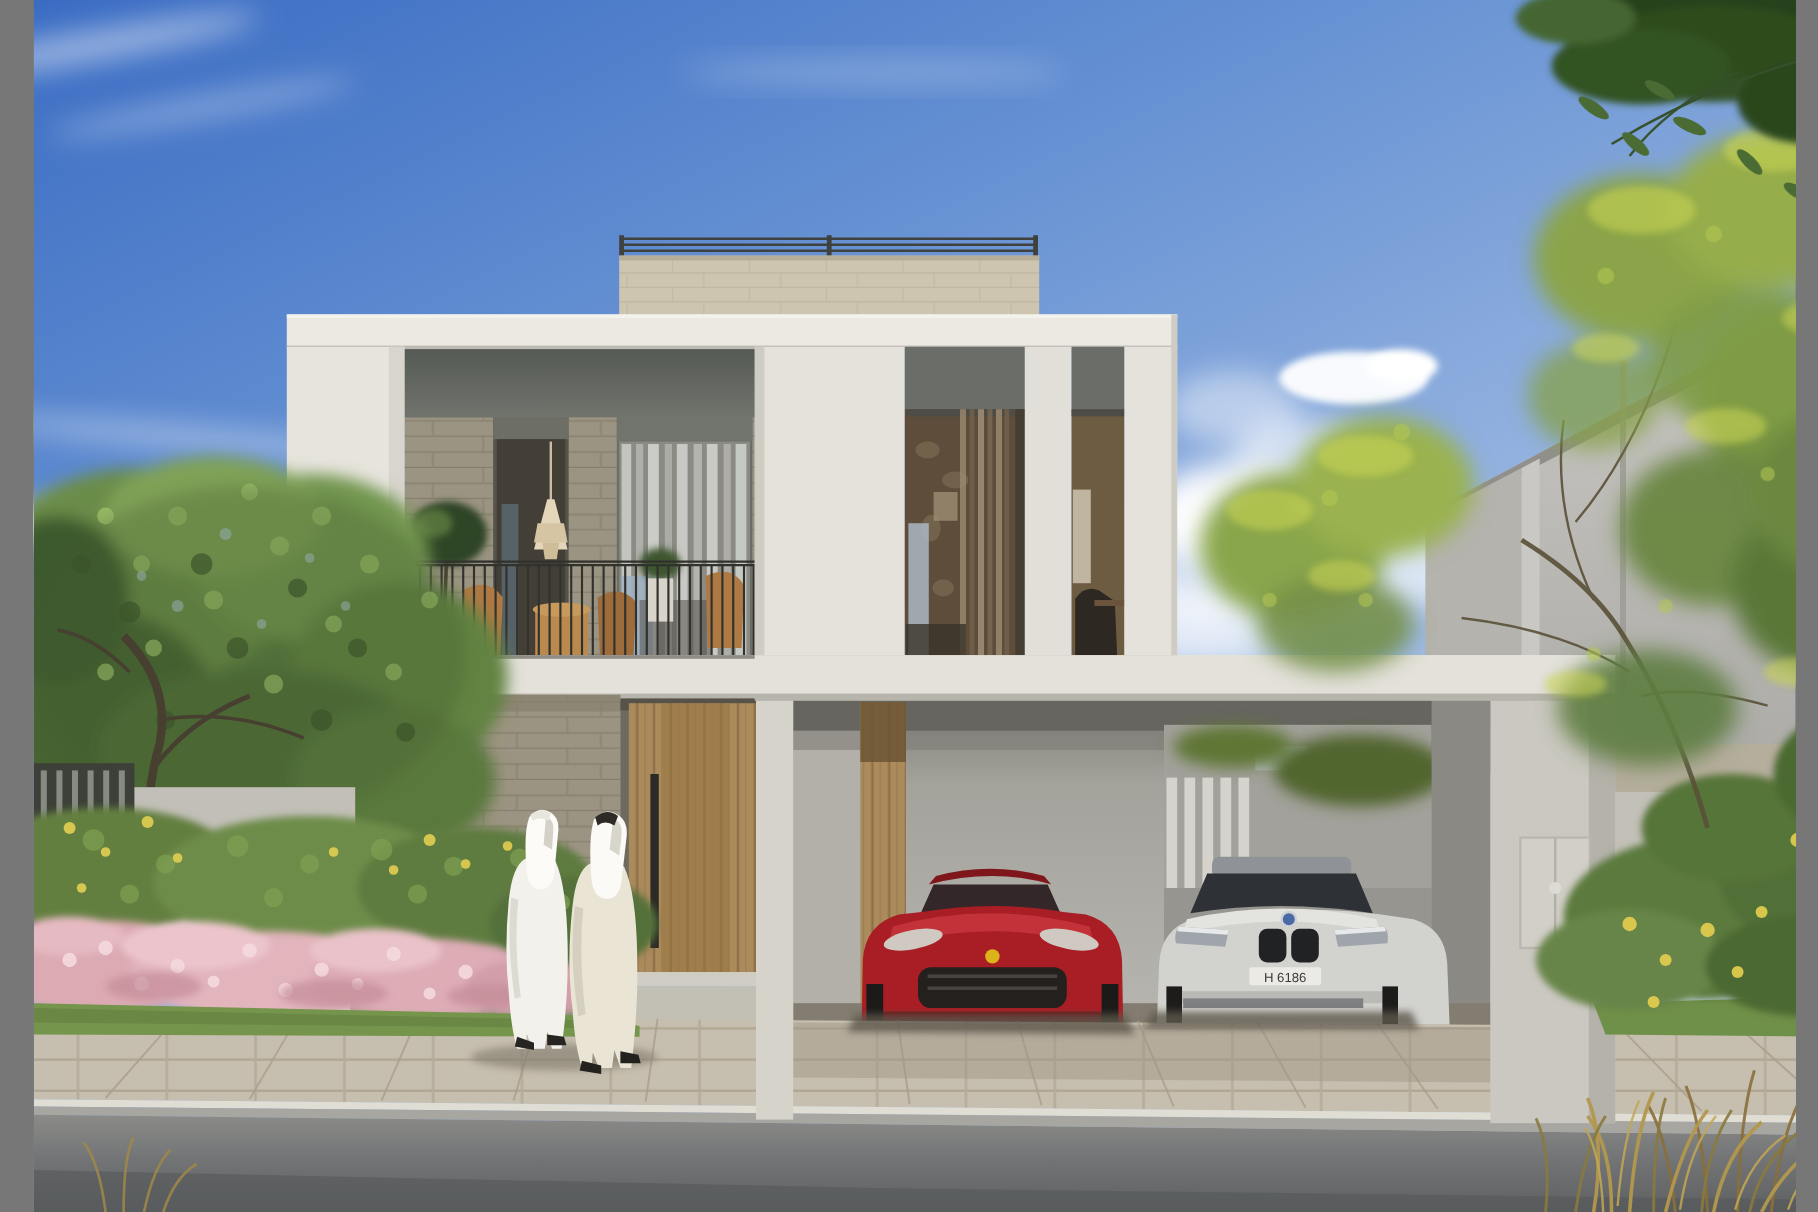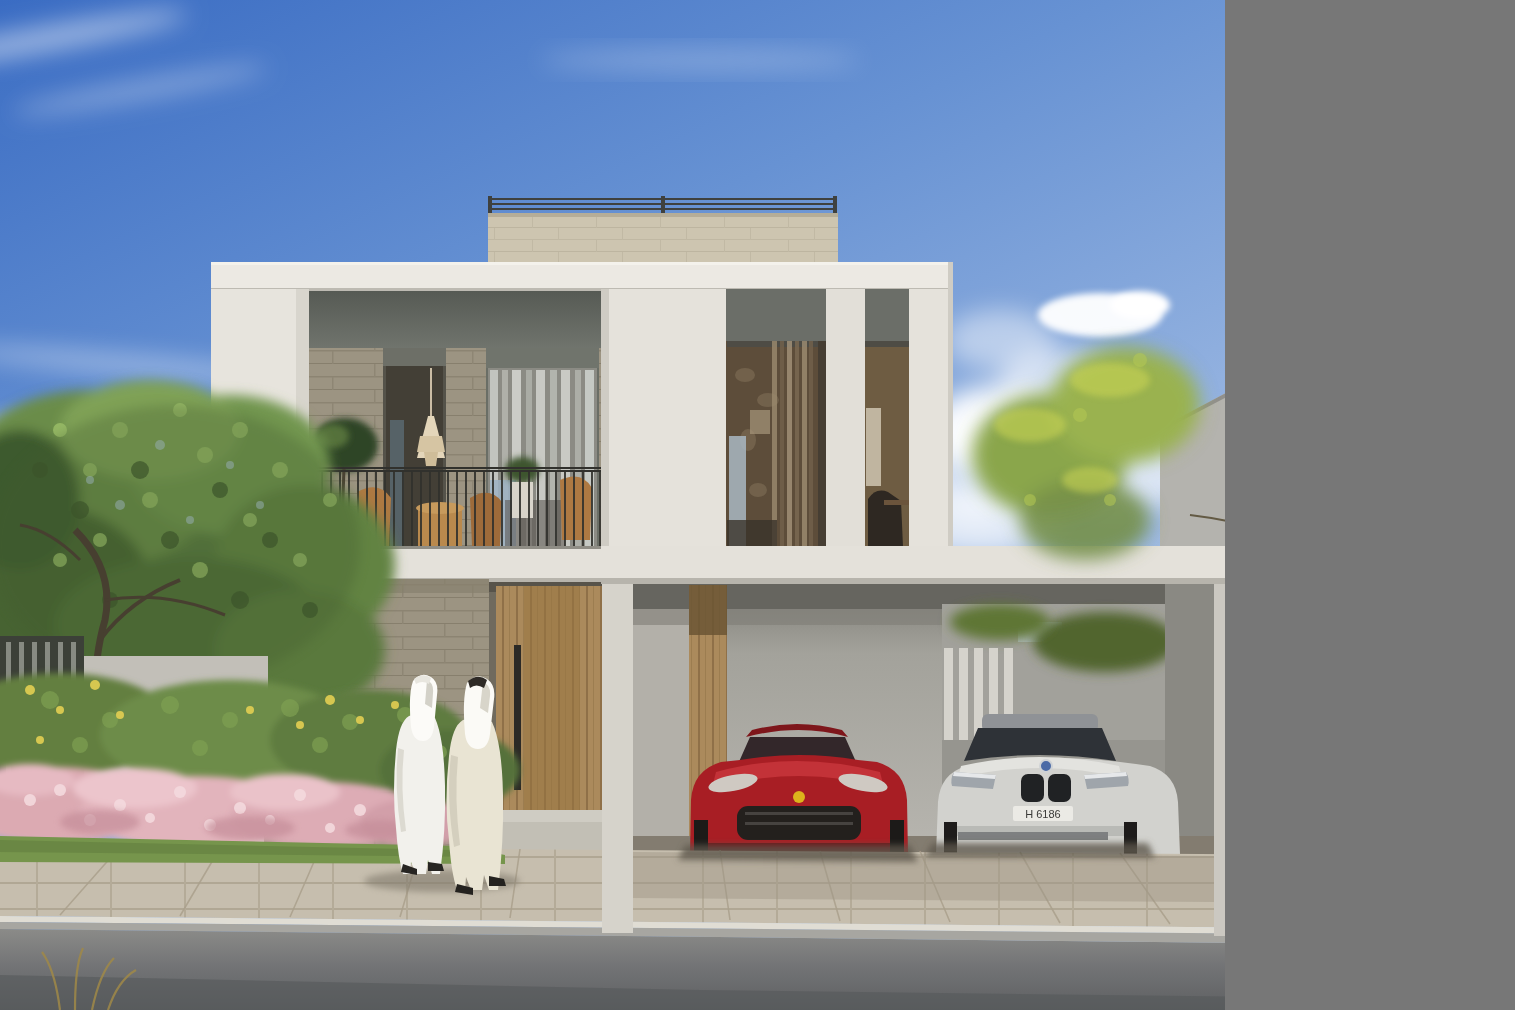--- a/index.html
+++ b/index.html
@@ -1,16 +1,16 @@
 <!DOCTYPE html>
 <html><head>
 <meta charset="utf-8">
 <style>
   html,body{margin:0;padding:0;background:#777;font-family:"Liberation Sans",sans-serif;}
-  #scene{width:1225px;height:1010px;overflow:hidden;position:relative;}
+  #scene{width:1468px;height:1010px;overflow:hidden;position:relative;margin-left:28px;}
 </style>
 </head>
 <body>
 <div id="scene">
 <svg width="1515" height="1010" viewBox="0 0 1515 1010">
 <defs>
   <linearGradient id="sky" x1="0" y1="0" x2="0.72" y2="1">
     <stop offset="0" stop-color="#3a6cc3"></stop>
     <stop offset="0.35" stop-color="#6792d3"></stop>
     <stop offset="0.7" stop-color="#9cb8e2"></stop>

